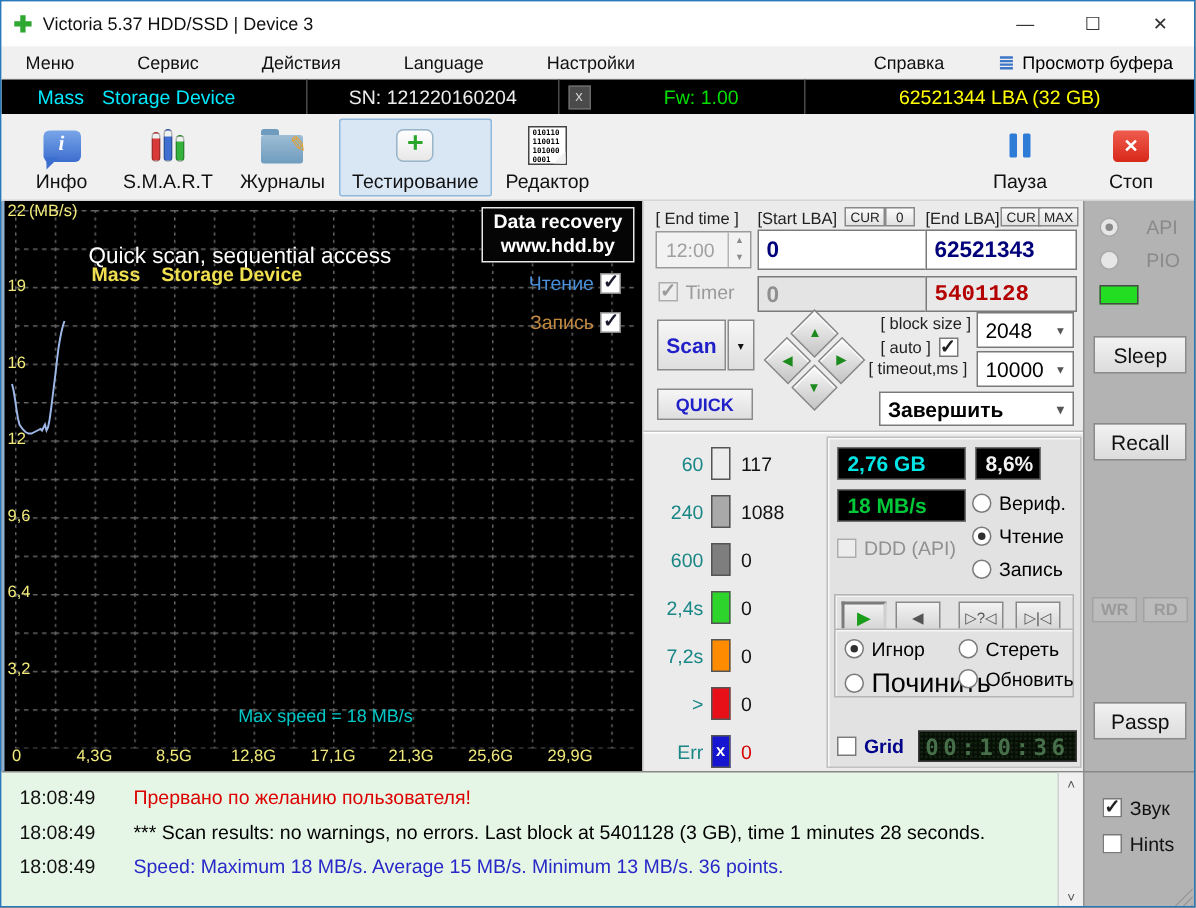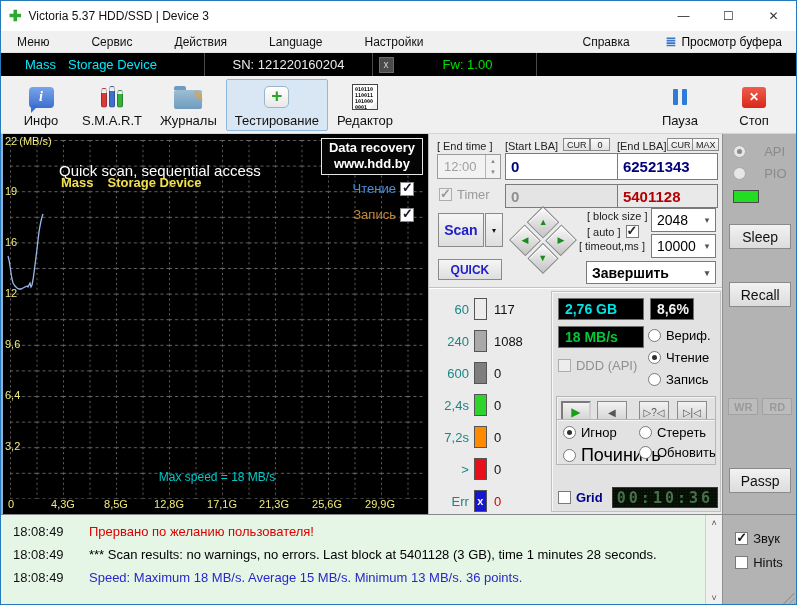--- a/index.html
+++ b/index.html
@@ -177,20 +177,21 @@
   <div class="devicebar">
     <div class="seg seg-model">
       <span>Mass</span>
       <span>Storage Device</span>
     </div>
     <div class="seg seg-sn">SN: 121220160204</div>
     <div class="seg seg-x">
       <span class="xbtn">x</span>
     </div>
     <div class="seg seg-fw">Fw: 1.00</div>
+    <div class="seg seg-lba">62521344 LBA (32 GB)</div>
   </div>
 
   <div class="toolbar">
     <div class="tb-btn">
       <span class="ico-wrap">
           <span class="ico-info">i</span>
         </span>
       <span class="tb-label">Инфо</span>
     </div>
     <div class="tb-btn">
@@ -309,21 +310,21 @@
       <span class="abs lbl" style="left:76px;top:6px;">[Start LBA]</span>
       <span class="abs minibtn" style="left:134px;top:4px;">CUR</span>
       <span class="abs minibtn" style="left:161px;top:4px;width:20px;">0</span>
       <div class="abs inp" style="left:76px;top:19px;width:128px;height:27px;">0</div>
       <div class="abs inp dim" style="left:76px;top:50px;width:128px;height:24px;">0</div>
 
       <span class="abs lbl" style="left:188px;top:6px;">[End LBA]</span>
       <span class="abs minibtn" style="left:238px;top:4px;">CUR</span>
       <span class="abs minibtn" style="left:263px;top:4px;">MAX</span>
       <div class="abs inp" style="left:188px;top:19px;width:101px;height:27px;">62521343</div>
-      <div class="abs inp red" style="left:188px;top:50px;width:101px;height:24px;">5401128</div>
+      <div class="abs inp red" style="left:188px;top:50px;width:101px;height:24px;font-family:Liberation Mono, monospace;">5401128</div>
 
       <div class="abs btn blue" style="left:9px;top:79px;width:46px;height:34px;font-size:14px;">Scan</div>
       <div class="abs btn" style="left:56px;top:79px;width:18px;height:34px;font-size:8px;">▾</div>
       <div class="abs btn blue" style="left:9px;top:125px;width:64px;height:21px;font-size:12px;">QUICK</div>
 
       <div class="abs dwrap">
         <div class="dgrid">
           <div class="dcell">
               <span>▲</span>
             </div>

